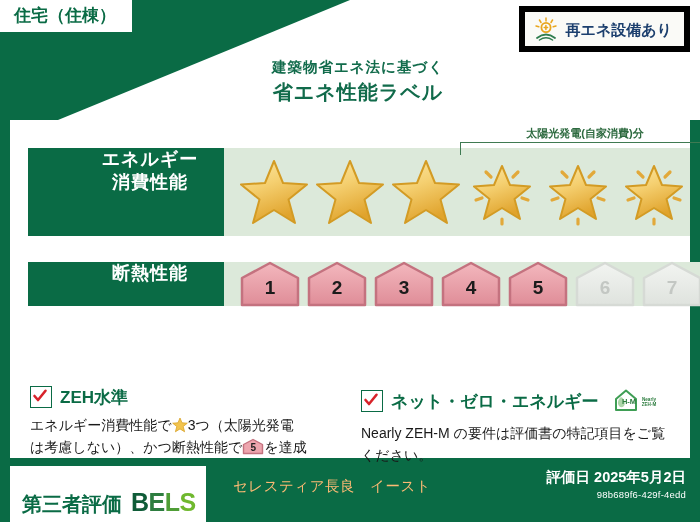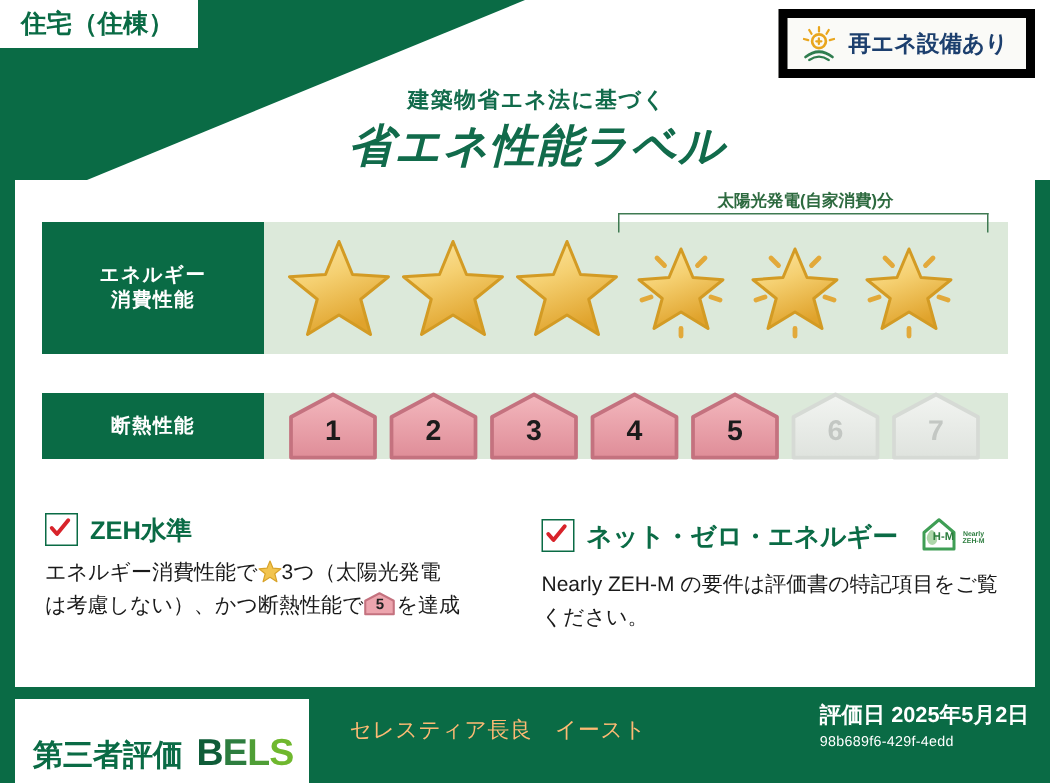--- a/index.html
+++ b/index.html
@@ -41,37 +41,37 @@
     line-height:1;
   }
   .sun-icon{width:26px;height:24px;flex:0 0 26px;display:block;}
 
   
   .title-wrap{
     position:absolute;left:0;right:0;top:60px;z-index:5;
     text-align:center;color:#116b4b;padding-left:16px;
   }
   .title-sub{font-size:14.5px;font-weight:bold;letter-spacing:1px;line-height:1.1;}
-  .title-main{font-size:30px;font-weight:bold;letter-spacing:1px;margin-top:5px;line-height:1.1;font-style:italic;}
+  .title-main{font-size:20px;font-weight:bold;letter-spacing:1px;margin-top:5px;line-height:1.1;}
 
   
   .card{
     position:absolute;left:10px;top:120px;width:680px;height:338px;
     background:#ffffff;z-index:3;
   }
 
   
   .perf-row{position:absolute;display:flex;align-items:stretch;}
   #row-energy{left:18px;top:28px;width:644px;height:88px;}
   #row-insul{left:18px;top:142px;width:644px;height:44px;}
 
   .row-label{
     flex:0 0 148px;background:#0a6b45;color:#fff;
-    display:flex;flex-direction:column;align-items:center;justify-content:center;
-    font-size:13px;font-weight:bold;line-height:1.3;letter-spacing:1px;
+    display:flex;flex-direction:column;align-items:center;
+    font-size:18px;font-weight:bold;line-height:1.3;letter-spacing:1px;padding-left:48px;
   }
   .row-label span{display:block;}
   .row-body{
     flex:1;background:#dce9da;position:relative;
     display:flex;align-items:center;
   }
 
   
   .stars{display:flex;align-items:center;gap:4px;padding-left:14px;}
   .star-cell{position:relative;width:72px;height:72px;}
@@ -94,21 +94,21 @@
   .ins-cell svg{display:block;width:64px;height:48px;}
   .ins-num{
     position:absolute;left:0;right:0;top:18px;text-align:center;
     font-size:19px;font-weight:bold;line-height:1;
   }
   .ins-cell.on .ins-num{color:#1b1b1b;}
   .ins-cell.off .ins-num{color:#c3c7c3;}
 
   
   .info-cols{position:absolute;left:20px;top:222px;width:640px;display:flex;gap:22px;}
-  .info-col{flex:1;}
+  .info-col{flex:1;margin-top:44px;}
   .info-head{display:flex;align-items:center;gap:8px;}
   .chkbox{
     width:20px;height:20px;flex:0 0 20px;border:1.5px solid #0a6b45;background:#fff;
     position:relative;
   }
   .chkbox svg{position:absolute;left:1px;top:1px;width:16px;height:16px;}
   .info-title{font-size:17px;font-weight:bold;color:#0a6b45;letter-spacing:0px;line-height:1;}
   .zehm-logo{width:48px;height:30px;flex:0 0 48px;margin-left:4px;}
   .info-text{
     margin-top:7px;font-size:14px;color:#1a1a1a;line-height:1.55;
@@ -131,21 +131,21 @@
   .f-third{font-size:20px;font-weight:bold;color:#0a6b45;letter-spacing:0px;margin-top:22px;}
   .f-bels{font-size:25px;font-weight:bold;letter-spacing:-0.5px;}
   .f-bels .b1{color:#0f5c38;}
   .f-bels .b2{color:#2d7d3f;}
   .f-bels .b3{color:#4f9e36;}
   .f-bels .b4{color:#6fb82e;}
   .bldg-name{
     position:absolute;left:233px;top:19px;color:#fdba74;
     font-size:14.5px;letter-spacing:0.5px;
   }
-  .eval-wrap{position:absolute;right:14px;top:11px;color:#fff;}
+  .eval-wrap{position:absolute;right:14px;top:11px;text-align:right;color:#fff;}
   .eval-date{font-size:14.5px;font-weight:bold;line-height:1.2;}
   .eval-id{font-size:9.5px;line-height:1.4;margin-top:2px;letter-spacing:0.2px;}
 </style>
 </head>
 <body>
 
 <div id="label-root">
 
   <div class="diag-wedge"></div>
 

